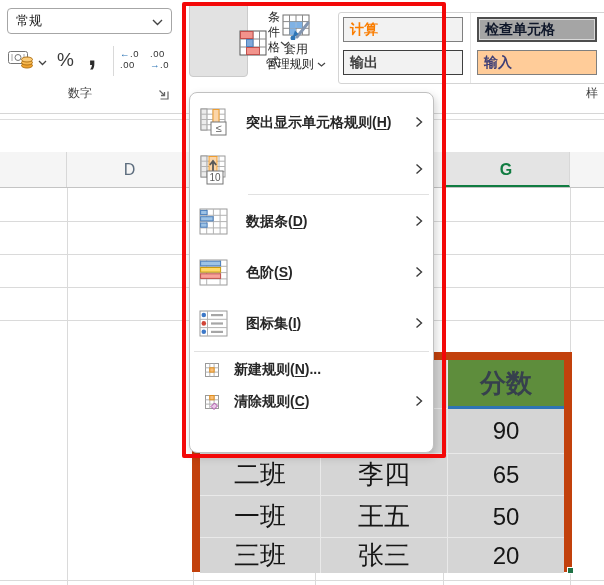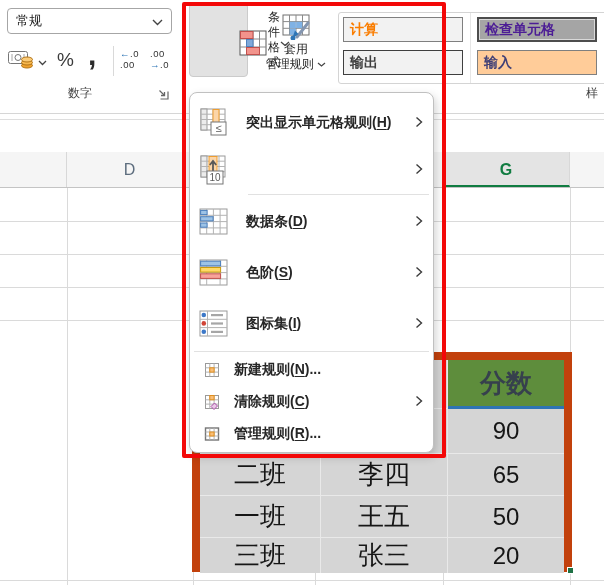--- a/index.html
+++ b/index.html
@@ -27,21 +27,21 @@
   .rbtn-label { font-size:12px; color:#262626; line-height:15px; text-align:center; }
   .btn-cf .icon-wrap, .btn-ft .icon-wrap { margin-top:5px; height:34px; display:flex; align-items:center; }
   .cv { display:inline-block; }
 
   .style-frame { position:absolute; left:338px; top:12px; width:282px; height:72px; border:1px solid #D4D4D4; border-radius:3px; }
   .style-vdiv { position:absolute; left:470px; top:13px; width:1px; height:70px; background:#E6E6E6; }
   .stylebtn { position:absolute; width:120px; height:25px; font-size:14px; font-weight:bold;
     display:flex; align-items:center; padding-left:6px; }
   .st-calc  { left:343px; top:17px; background:#F2F2F2; border:1px solid #7F7F7F; color:#FA7D00; }
   .st-out   { left:343px; top:50px; background:#F2F2F2; border:1px solid #3F3F3F; color:#3F3F3F; }
-  .st-check { left:477px; top:17px; background:#A5A5A5; border:2px solid #4D4D4D; box-shadow:inset 0 0 0 1px #D9D9D9; color:#4c1d95; }
+  .st-check { left:477px; top:17px; background:#A5A5A5; border:2px solid #4D4D4D; box-shadow:inset 0 0 0 1px #D9D9D9; color:#0f172a; }
   .st-input { left:477px; top:50px; background:#FFCC99; border:1px solid #7F7F7F; color:#3F3F76; }
 
   .hline-a { position:absolute; left:0; top:113px; width:604px; height:1px; background:#D6D6D6; }
   .hline-b { position:absolute; left:0; top:119px; width:604px; height:1px; background:#DEDEDE; }
 
   
   .colheads { position:absolute; left:0; top:152px; width:604px; height:36px; background:#F5F5F5; border-bottom:1px solid #C4C4C4; }
   .ch { position:absolute; top:0; height:35px; border-right:1px solid #D8D8D8; text-align:center;
     line-height:35px; font-size:16px; color:#5D6D7E; }
   .ch-c { left:0; width:67px; } .ch-d { left:67px; width:126px; }
@@ -349,25 +349,15 @@
       </svg>
     </span>
     <span class="mi-label"><span>清除规则(</span><u>C</u><span>)</span></span>
     <span class="subarrow">
       <svg width="8" height="12">
           <polyline points="1.5,1.5 6.5,6 1.5,10.5" fill="none" stroke="#3b3b3b" stroke-width="1.4"></polyline>
         </svg>
     </span>
   </div>
 
-  <div class="mi mi-small">
-    <span class="ic">
-      <svg width="16" height="16">
-        <rect x="1.5" y="2" width="13" height="12" fill="#fff" stroke="#767676" stroke-width="1.4"></rect>
-        <path d="M5.8,2 V14 M10.1,2 V14 M1.5,6 H14.5 M1.5,10 H14.5" stroke="#B3B3B3" fill="none"></path>
-        <rect x="5.8" y="6" width="4.3" height="4" fill="#F9BE77" stroke="#E08F1E"></rect>
-      </svg>
-    </span>
-    <span class="mi-label"><span>管理规则(</span><u>R</u><span>)...</span></span>
-  </div>
 </div>
 
 <div class="redrect"></div>
 
 </body></html>

